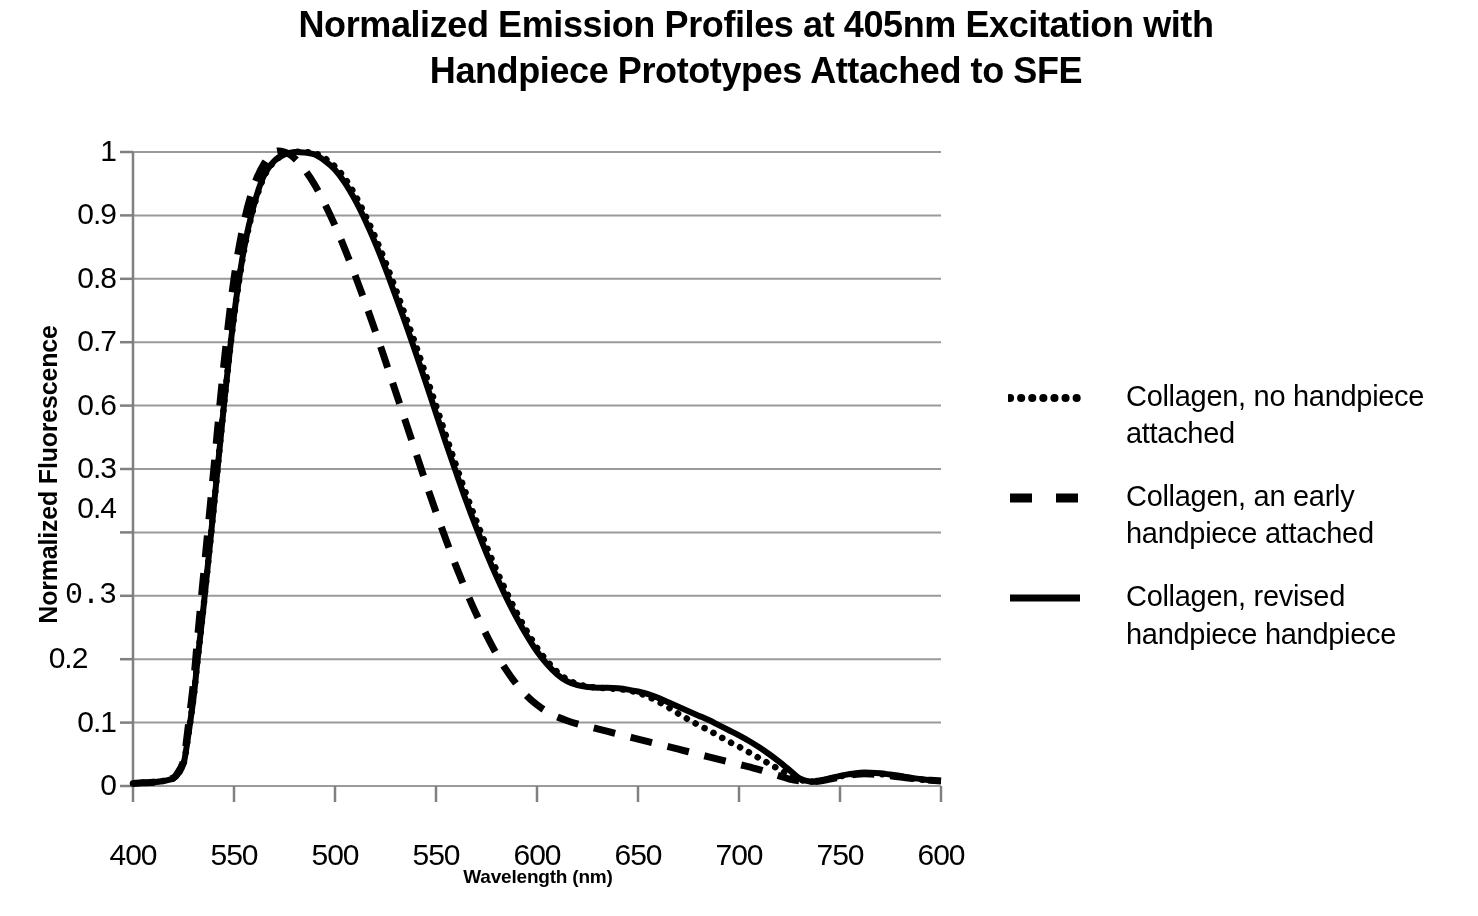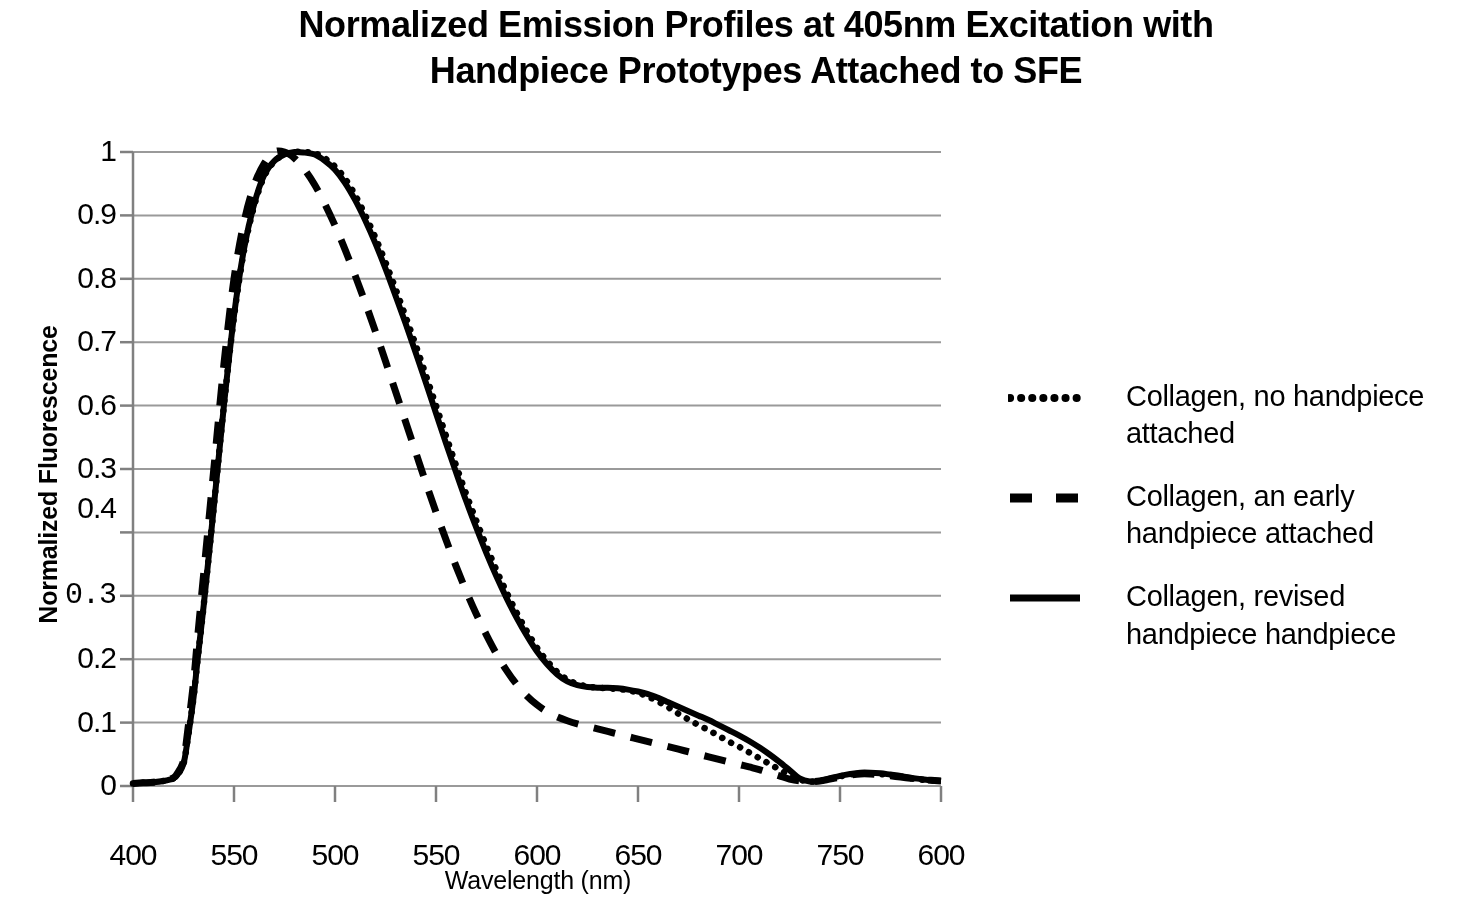--- a/index.html
+++ b/index.html
@@ -49,22 +49,22 @@
     transform: rotate(-90deg);
     transform-origin: 50% 50%;
     letter-spacing: -0.2px;
   }
   #x-axis-title {
     position: absolute;
     left: 133px;
     top: 866px;
     width: 810px;
     text-align: center;
-    font-size: 25px;
-    font-weight: normal;
+    font-size: 19px;
+    font-weight: bold;
     letter-spacing: -0.2px;
   }
 
   
   .ytick-label {
     position: absolute;
     right: 0;
     width: 96px;
     text-align: right;
     font-size: 30px;
@@ -139,21 +139,21 @@
   <div id="chart-title">Normalized Emission Profiles at 405nm Excitation with
 Handpiece Prototypes Attached to SFE</div>
 
   <div id="y-axis-title">Normalized Fluorescence</div>
 
   <div id="x-axis-title">Wavelength (nm)</div>
 
   <div id="y-tick-labels">
       <div class="ytick-label" style="top: 770px;">0</div>
       <div class="ytick-label" style="top: 706.6px;">0.1</div>
-      <div class="ytick-label" style="top: 643.2px;">0.2</div>
+      <div class="ytick-label" style="top: 643.2px; text-align: center;">0.2</div>
       <div class="ytick-label" style="top: 579.8px; font-family: Liberation Mono, monospace;">0.3</div>
       <div class="ytick-label" style="top: 493px;">0.4</div>
       <div class="ytick-label" style="top: 453px;">0.3</div>
       <div class="ytick-label" style="top: 389.6px;">0.6</div>
       <div class="ytick-label" style="top: 326.2px;">0.7</div>
       <div class="ytick-label" style="top: 262.8px;">0.8</div>
       <div class="ytick-label" style="top: 199.4px;">0.9</div>
       <div class="ytick-label" style="top: 136px;">1</div>
     </div>
   <div id="x-tick-labels">

